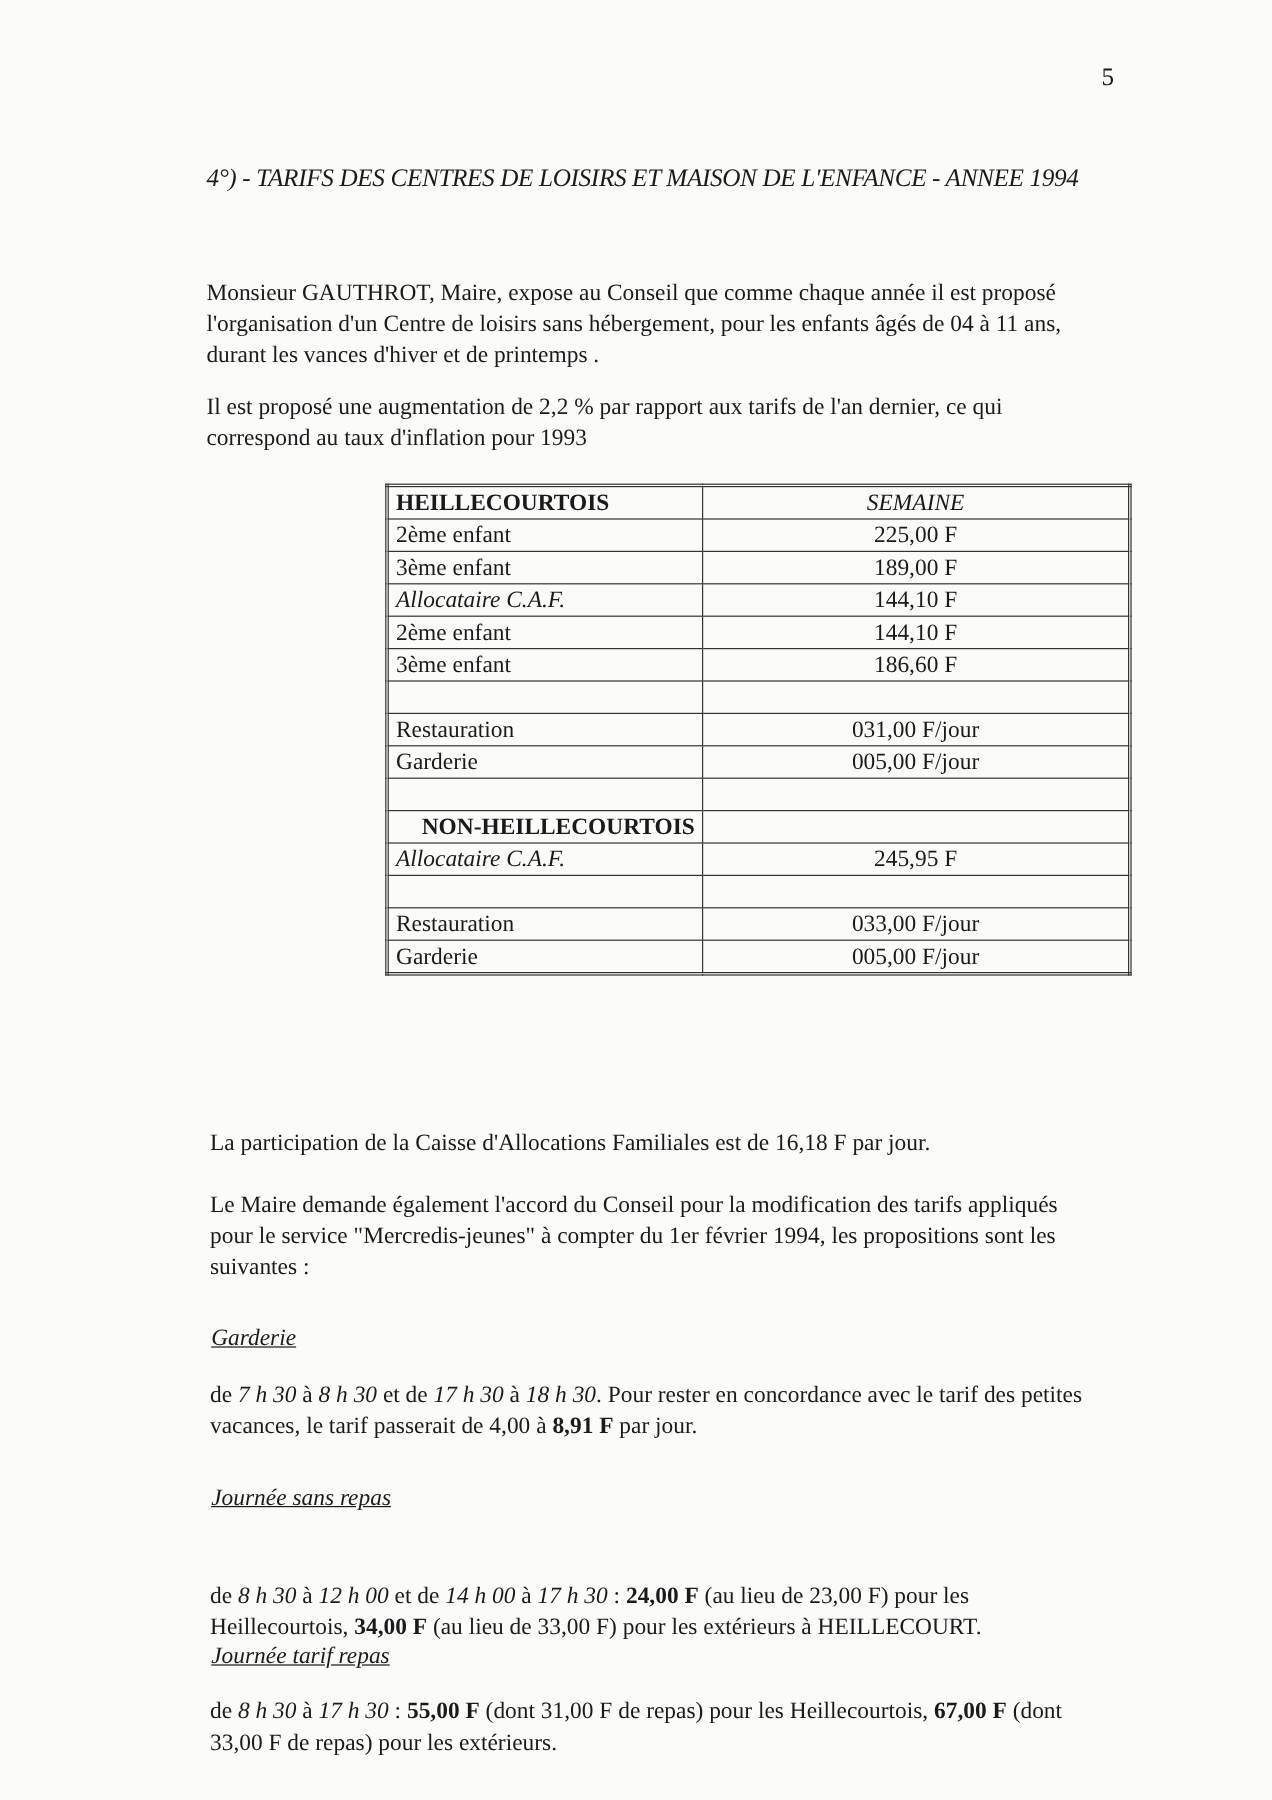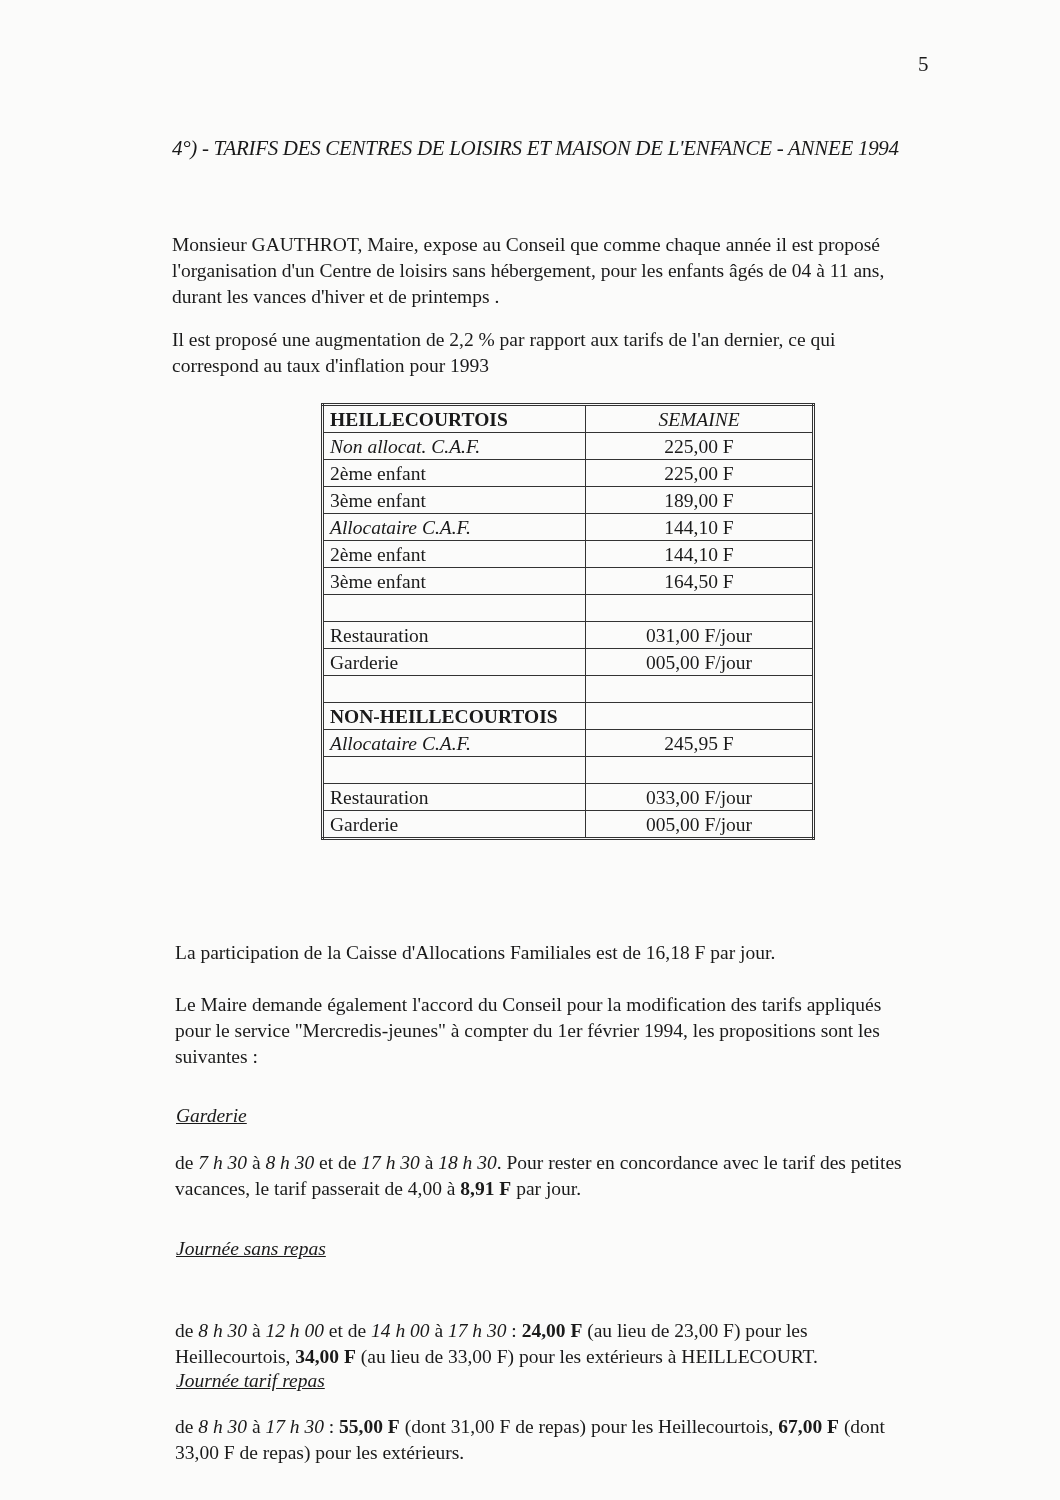--- a/index.html
+++ b/index.html
@@ -21,69 +21,65 @@
   .s1 { top:1105px; }
   .p5 { top:1150px; left:175px; }
   .s2 { top:1238px; }
   .p6 { top:1282px; left:175px;margin-top:36px; }
   .s3 { top:1370px; }
   .p7 { top:1414px; left:175px; }
   i.t { font-style:italic; }
   b { font-weight:bold; }
 
   table.tarifs {
-    position:absolute; left:321px; top:403px; width:494px;
+    position:absolute; left:321px; top:403px; width:622px;
     border-collapse:collapse; border:3px double #333; font-size:19.5px;padding-left:12px;
   }
   table.tarifs td { border:1.5px solid #333; padding:0 6px; height:26px; line-height:24px; vertical-align:bottom; }
   table.tarifs td.label { width:249px; }
   table.tarifs td.val { text-align:center; }
   td.bold { font-weight:bold; }
   td.ital { font-style:italic; }
-  td.tall { height:52px; }
+  td.tall { height:52px;text-align:right; }
 </style>
 </head>
 <body>
 
 <div class="page-number">5</div>
 
 <div class="heading">4°) - TARIFS DES CENTRES DE LOISIRS ET MAISON DE L'ENFANCE - ANNEE 1994</div>
 
 <div class="para p1">Monsieur GAUTHROT, Maire, expose au Conseil que comme chaque année il est proposé l'organisation d'un Centre de loisirs sans hébergement, pour les enfants âgés de 04 à 11 ans, durant les vances d'hiver et de printemps .</div>
 <div class="para p2">Il est proposé une augmentation de 2,2 % par rapport aux tarifs de l'an dernier, ce qui correspond au taux d'inflation pour 1993</div>
 
 <table class="tarifs">
   <tbody>
       <tr>
     <td class="label bold">HEILLECOURTOIS</td>
     <td class="val ital">SEMAINE</td>
   </tr>
   <tr>
-        <td class="label ital">Non allocat. C.A.F.</td>
-        <td class="val">225,00 F</td>
-      </tr>
-  <tr>
         <td class="label">2ème enfant</td>
         <td class="val">225,00 F</td>
       </tr>
   <tr>
         <td class="label">3ème enfant</td>
         <td class="val">189,00 F</td>
       </tr>
   <tr>
         <td class="label ital">Allocataire C.A.F.</td>
         <td class="val">144,10 F</td>
       </tr>
   <tr>
         <td class="label">2ème enfant</td>
         <td class="val">144,10 F</td>
       </tr>
   <tr>
         <td class="label">3ème enfant</td>
-        <td class="val">164,50 F</td>
+        <td class="val">186,60 F</td>
       </tr>
   <tr>
         <td class="label"></td>
         <td class="val"></td>
       </tr>
   <tr>
         <td class="label">Restauration</td>
         <td class="val">031,00 F/jour</td>
       </tr>
   <tr>

